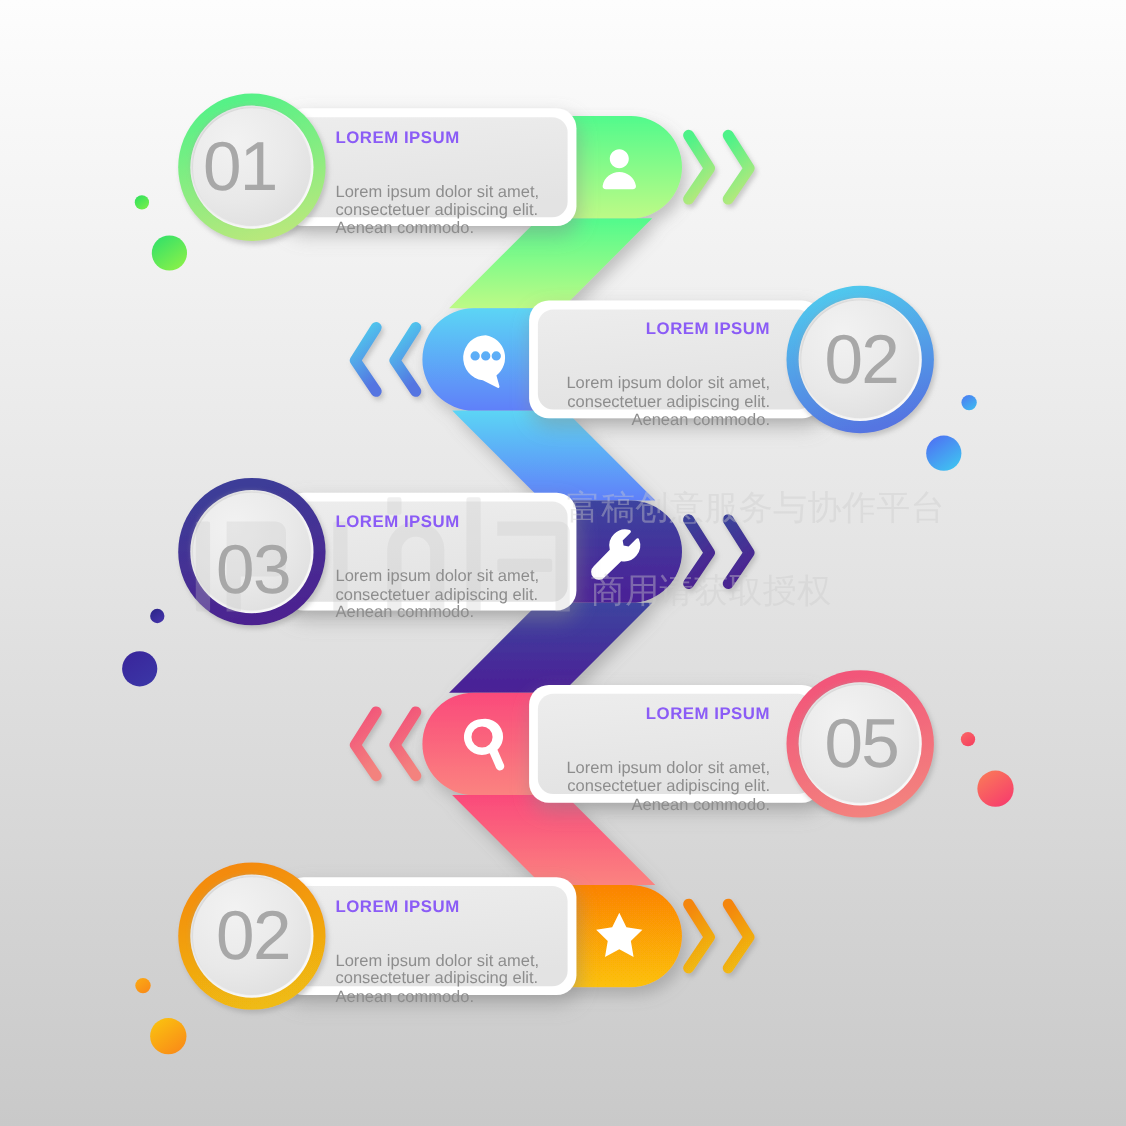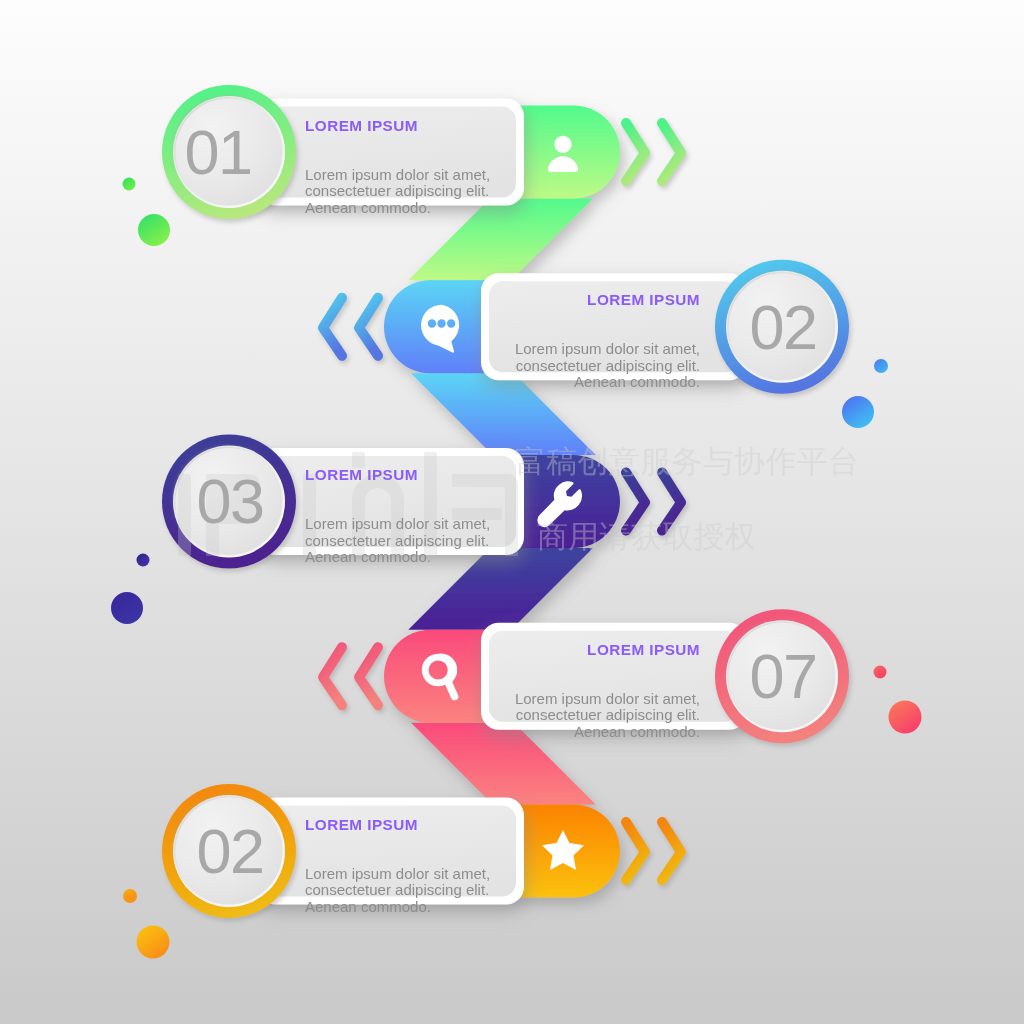--- a/index.html
+++ b/index.html
@@ -274,30 +274,30 @@
 </div>
 <div class="num" style="left:713.0px;top:295.75px;">02</div>
 <div class="card-text ta-right" style="left:499.0px;top:291.25px;width:201.0px;">
 <div class="ttl">LOREM IPSUM</div>
 <div class="bd">
         <div>Lorem ipsum dolor sit amet,</div>
         <div>consectetuer adipiscing elit.</div>
         <div>Aenean commodo.</div>
       </div>
 </div>
-<div class="num" style="left:160.0px;top:470px;">03</div>
+<div class="num" style="left:160.0px;top:487px;">03</div>
 <div class="card-text ta-left" style="left:305.0px;top:466.0px;width:201.0px;">
 <div class="ttl">LOREM IPSUM</div>
 <div class="bd">
         <div>Lorem ipsum dolor sit amet,</div>
         <div>consectetuer adipiscing elit.</div>
         <div>Aenean commodo.</div>
       </div>
 </div>
-<div class="num" style="left:713.0px;top:645.25px;">07</div>
+<div class="num" style="left:713.0px;top:645.25px;">05</div>
 <div class="card-text ta-right" style="left:499.0px;top:640.75px;width:201.0px;">
 <div class="ttl">LOREM IPSUM</div>
 <div class="bd">
         <div>Lorem ipsum dolor sit amet,</div>
         <div>consectetuer adipiscing elit.</div>
         <div>Aenean commodo.</div>
       </div>
 </div>
 <div class="num" style="left:160.0px;top:820.0px;">02</div>
 <div class="card-text ta-left" style="left:305.0px;top:815.5px;width:201.0px;">

